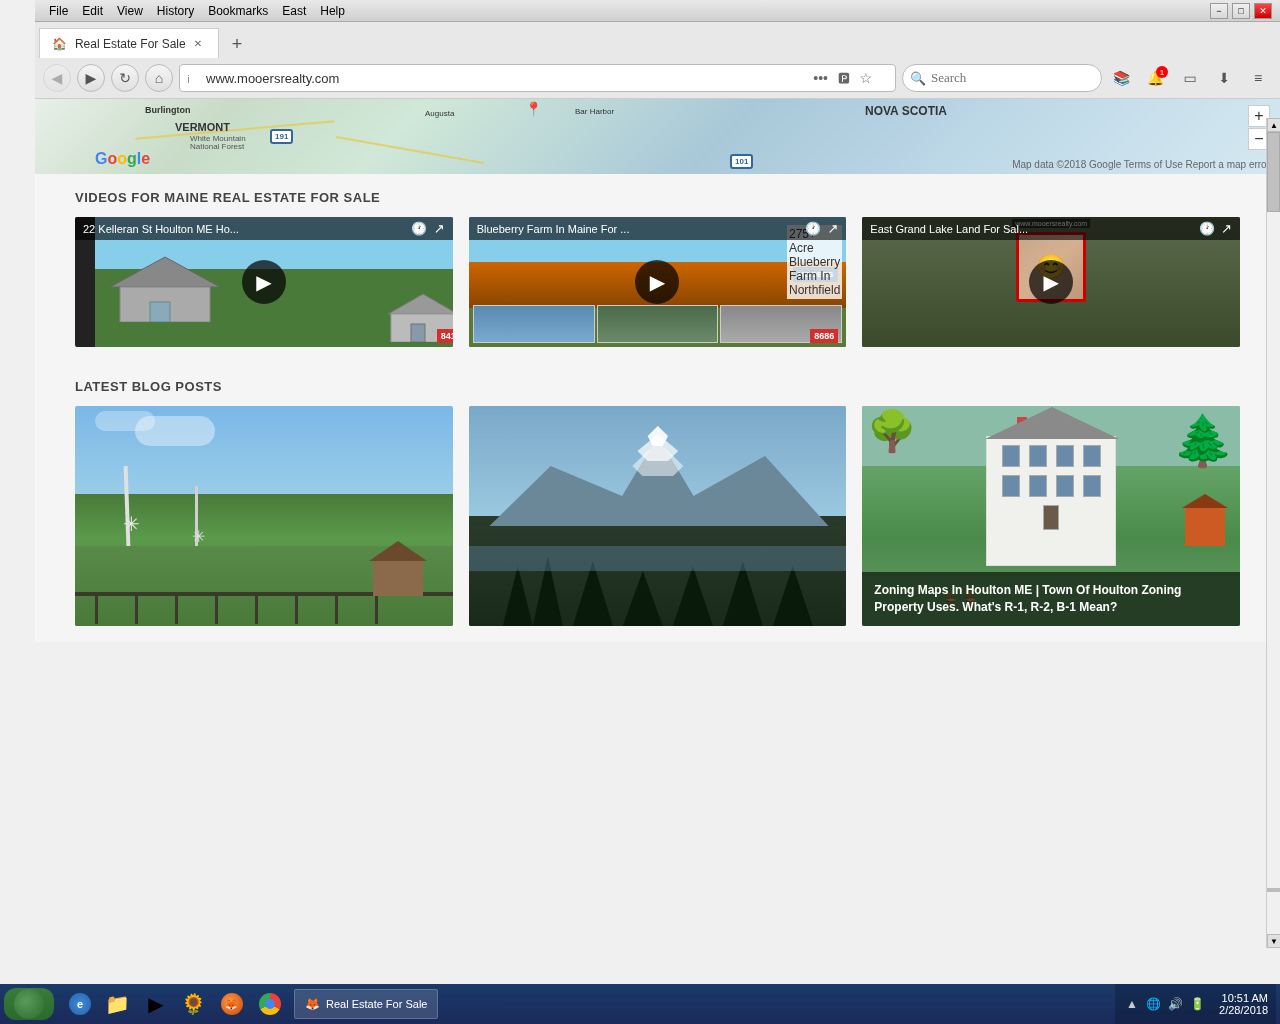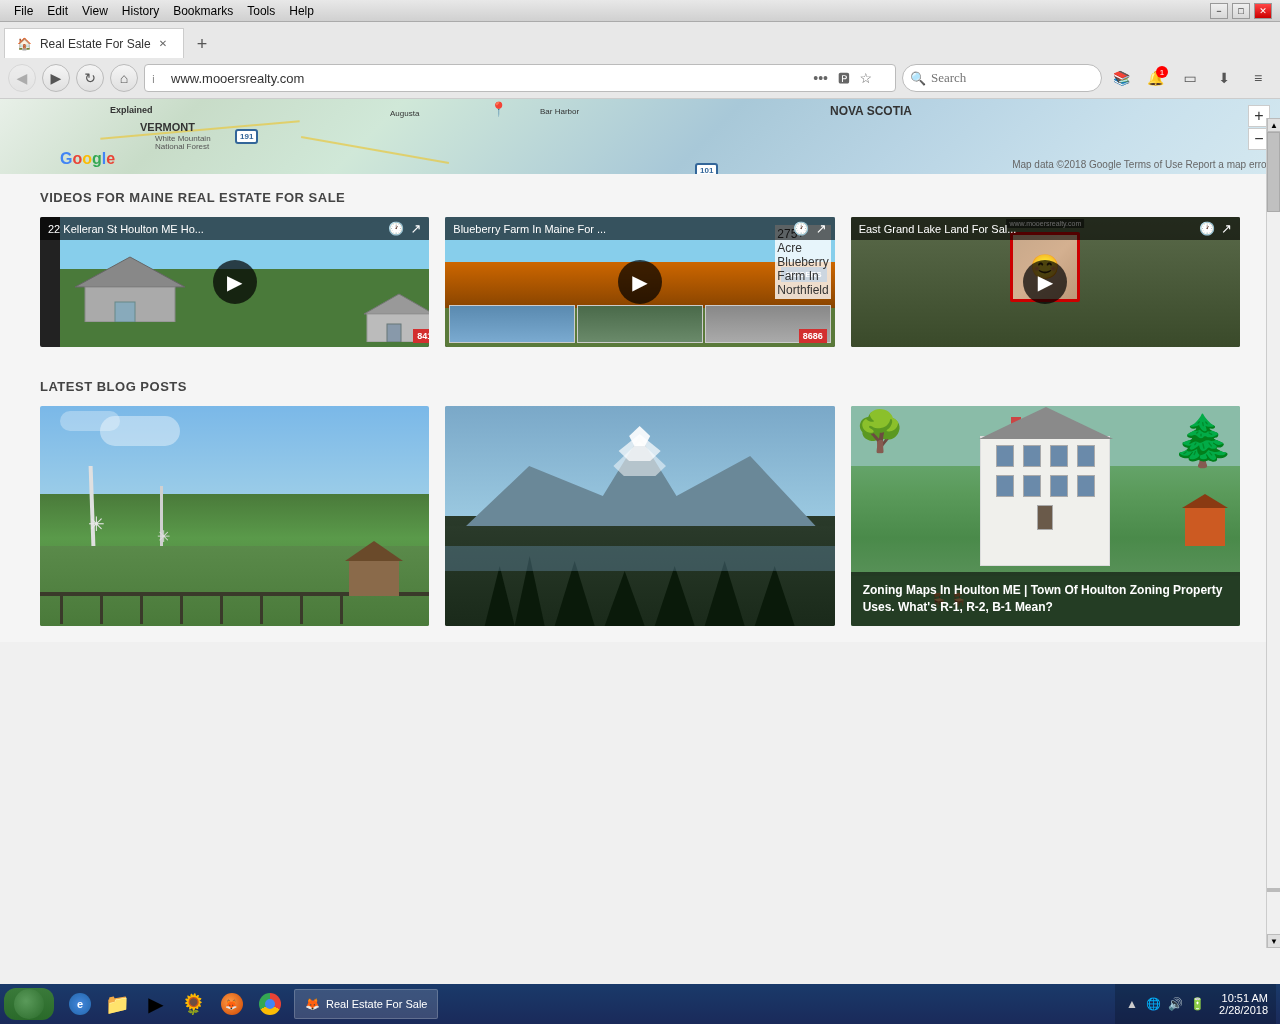--- a/index.html
+++ b/index.html
@@ -609,35 +609,36 @@
       height: 10px;
       background: #4285F4;
       border-radius: 50%;
       position: absolute;
     }
 
     .page-wrapper {
       position: relative;
       width: 1280px;
       height: 984px;
+      padding-left: 35px;
     }
   </style>
 </head>
 <body>
 
 <div class="page-wrapper">
 
   <div class="os-titlebar">
     <div style="display:flex;gap:2px;">
       <span class="menu-item">File</span>
       <span class="menu-item">Edit</span>
       <span class="menu-item">View</span>
       <span class="menu-item">History</span>
       <span class="menu-item">Bookmarks</span>
-      <span class="menu-item">Tools</span>
+      <span class="menu-item">East</span>
       <span class="menu-item">Help</span>
     </div>
     <div class="os-titlebar-controls">
       <div class="os-titlebar-btn">−</div>
       <div class="os-titlebar-btn">□</div>
       <div class="os-titlebar-btn" style="background:linear-gradient(to bottom,#f44,#c00);color:white;">✕</div>
     </div>
   </div>
 
   <div class="browser-chrome">
@@ -692,32 +693,32 @@
   </div>
 
   <div class="page-content">
 
     <div class="map-section">
       <div style="position:absolute;top:0;left:0;right:0;bottom:0;background:linear-gradient(135deg,#e8f0e8 0%,#c8dcc8 15%,#d0e8d8 30%,#a8c8d8 55%,#b8d4e4 70%,#c8e0ec 85%,#d4e8f0 100%);"></div>
 
       <div style="position:absolute;top:30px;left:100px;width:200px;height:2px;background:#e8c840;opacity:0.7;transform:rotate(-5deg);"></div>
       <div style="position:absolute;top:50px;left:300px;width:150px;height:2px;background:#e8c840;opacity:0.7;transform:rotate(10deg);"></div>
 
-      <div style="position:absolute;top:6px;left:110px;font-size:9px;color:#333;font-weight:bold;">Explained</div>
+      <div style="position:absolute;top:6px;left:110px;font-size:9px;color:#333;font-weight:bold;">Burlington</div>
       <div style="position:absolute;top:22px;left:140px;font-size:11px;color:#333;font-weight:bold;">VERMONT</div>
       <div style="position:absolute;top:35px;left:155px;font-size:8px;color:#555;">White Mountain</div>
       <div style="position:absolute;top:43px;left:155px;font-size:8px;color:#555;">National Forest</div>
       <div style="position:absolute;top:10px;left:390px;font-size:8px;color:#333;">Augusta</div>
       <div style="position:absolute;top:8px;left:540px;font-size:8px;color:#333;">Bar Harbor</div>
       <div style="position:absolute;top:5px;left:830px;font-size:12px;color:#333;font-weight:bold;">NOVA SCOTIA</div>
 
       <div style="position:absolute;top:2px;left:490px;color:#cc0000;font-size:14px;">📍</div>
 
       <div style="position:absolute;top:30px;left:235px;background:white;border:2px solid #336699;border-radius:3px;font-size:8px;font-weight:bold;padding:1px 3px;color:#336699;">191</div>
-      <div style="position:absolute;top:64px;left:695px;background:white;border:2px solid #336699;border-radius:3px;font-size:8px;font-weight:bold;padding:1px 3px;color:#336699;">101</div>
+      <div style="position:absolute;top:55px;left:695px;background:white;border:2px solid #336699;border-radius:3px;font-size:8px;font-weight:bold;padding:1px 3px;color:#336699;">101</div>
 
       <div class="map-google">
         <span class="google-g">G</span>
         <span class="google-o1">o</span>
         <span class="google-o2">o</span>
         <span class="google-g2">g</span>
         <span class="google-l">l</span>
         <span class="google-e">e</span>
       </div>
 

